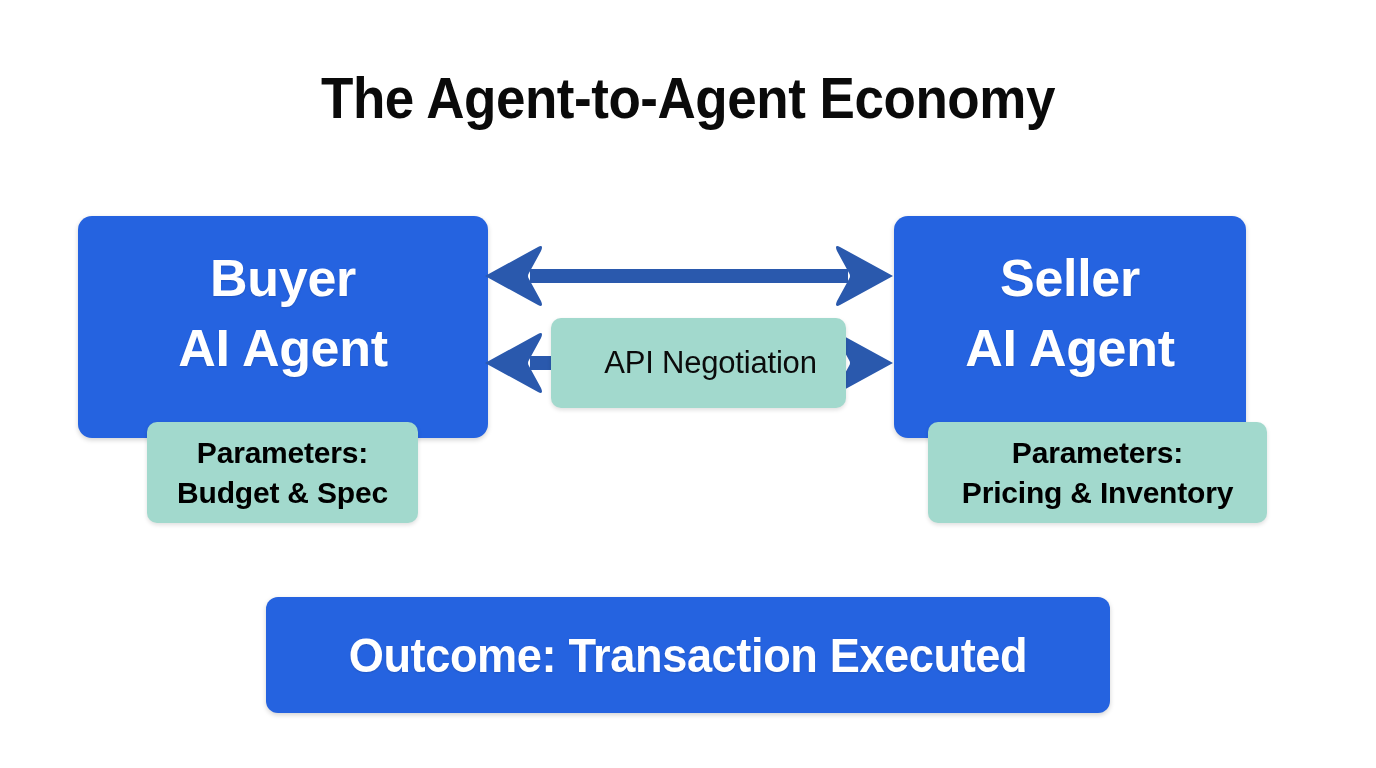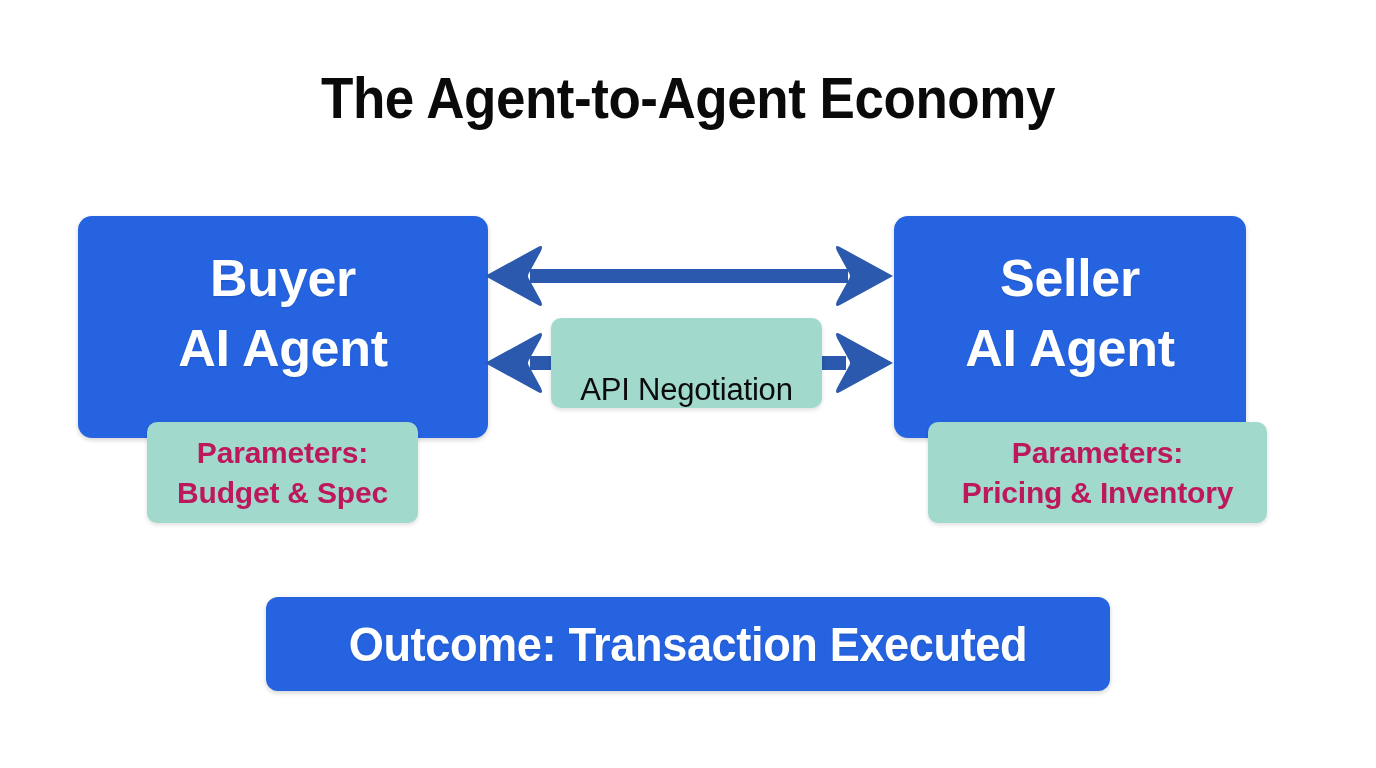--- a/index.html
+++ b/index.html
@@ -64,44 +64,45 @@
   
   .param-chip {
     position: absolute;
     border-radius: 10px;
     box-shadow: 0 2px 4px rgba(0,0,0,0.13);
     display: flex;
     align-items: center;
     justify-content: center;
   }
   .param-chip-label {
-    color: #be185d;
+    color: #000000;
     font-size: 30px;
     font-weight: 700;
     line-height: 1.33;
     text-align: center;
     letter-spacing: -0.2px;
     white-space: pre-line;
   }
   #buyer-params  { left: 147px; top: 422px; width: 271px; height: 101px; }
   #seller-params { left: 928px; top: 422px; width: 339px; height: 101px; }
 
   
   #negotiation-chip {
     position: absolute;
     left: 551px;
     top: 318px;
     width: 271px;
     height: 90px;
     border-radius: 10px;
     box-shadow: 0 2px 4px rgba(0,0,0,0.13);
     display: flex;
-    align-items: flex-end;
+    align-items: center;
     justify-content: center;
     z-index: 4;
+    padding-left: 24px;
   }
   #negotiation-chip .chip-text {
     color: #0b0b0b;
     font-size: 31px;
     font-weight: 400;
     letter-spacing: -0.2px;
     white-space: nowrap;
   }
 
   
@@ -113,21 +114,21 @@
   #arrow-top       { left: 482px; top: 244px; width: 414px; height: 64px; }
   #arrow-lower-left  { left: 482px; top: 331px; width: 74px;  height: 64px; }
   #arrow-lower-right { left: 818px; top: 331px; width: 78px;  height: 64px; }
 
   
   #outcome-banner {
     position: absolute;
     left: 266px;
     top: 597px;
     width: 844px;
-    height: 94px;
+    height: 116px;
     border-radius: 12px;
     box-shadow: 0 2px 5px rgba(0,0,0,0.18);
     display: flex;
     align-items: center;
     justify-content: center;
   }
   #outcome-banner .outcome-text {
     color: #ffffff;
     font-size: 48px;
     font-weight: 700;

